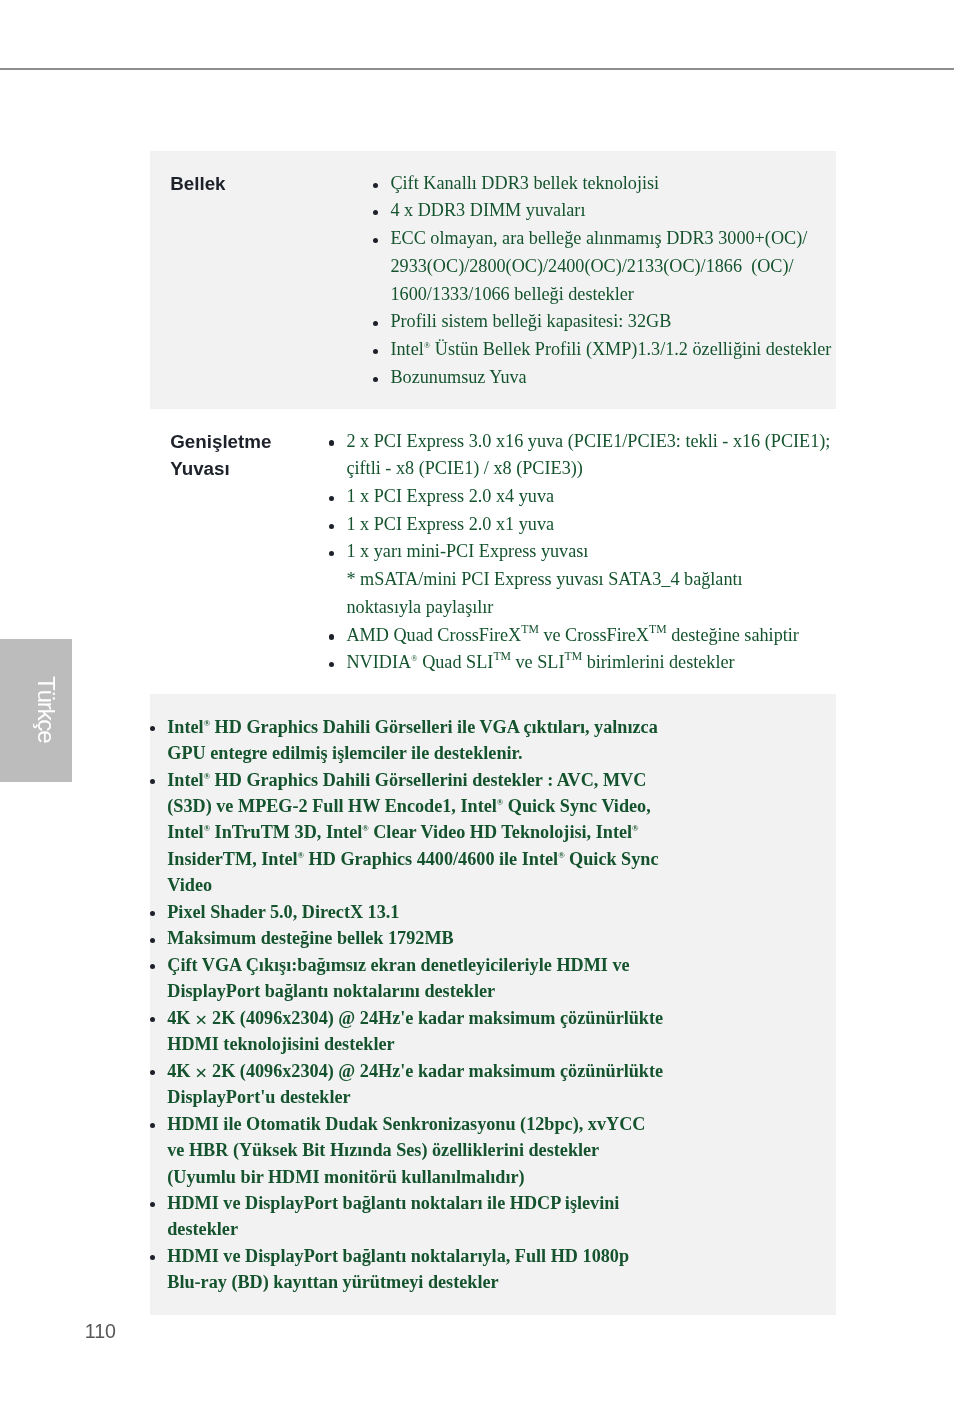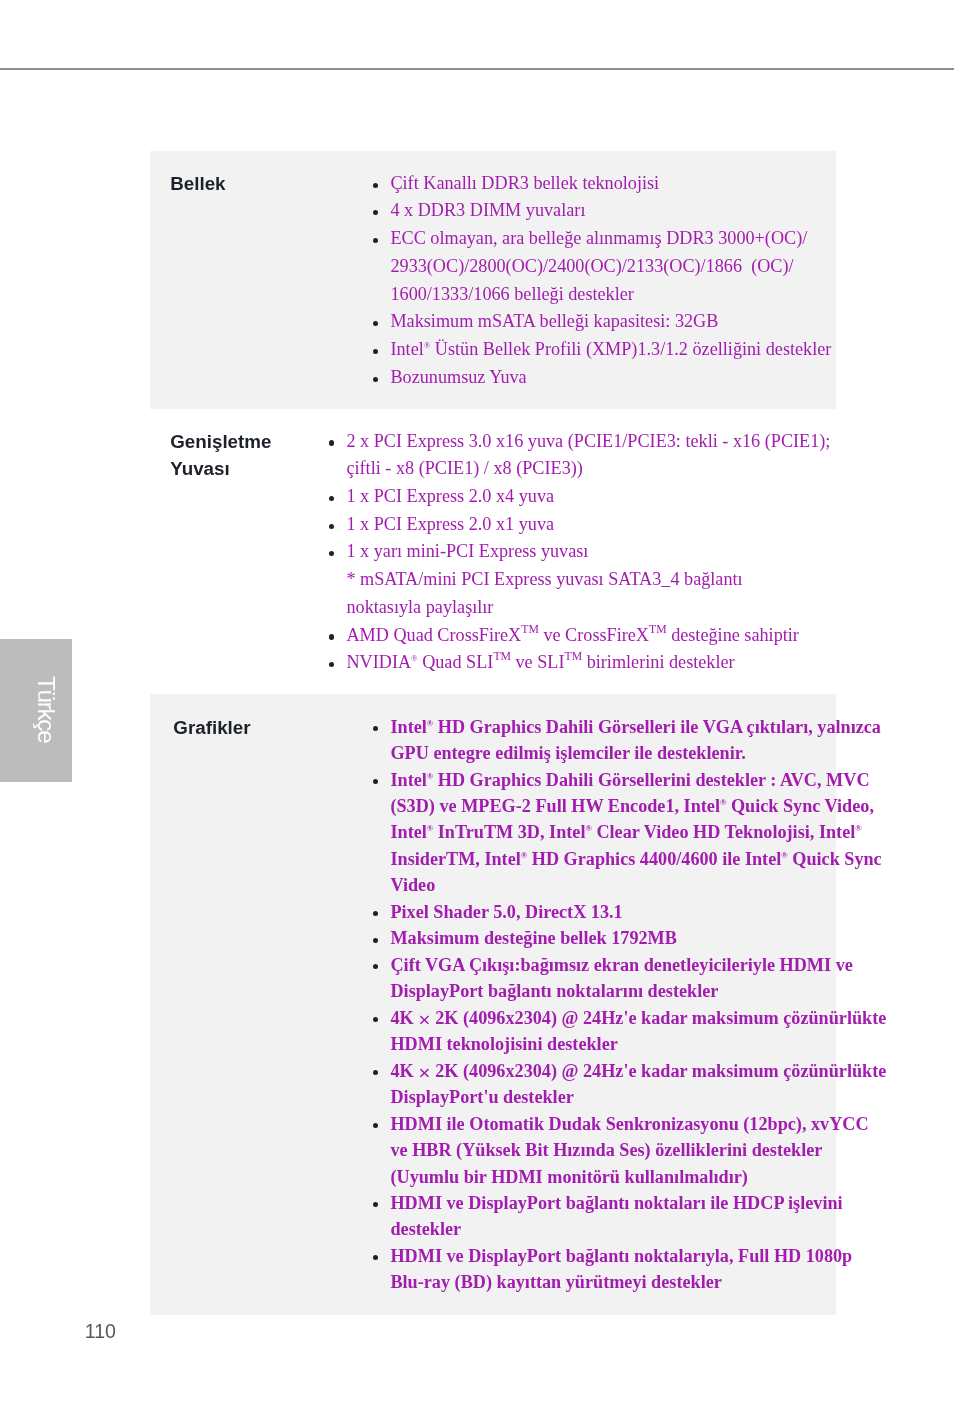--- a/index.html
+++ b/index.html
@@ -52,21 +52,21 @@
     line-height:27.7px;
     color:#1d212a;
   }
   .spec-label.indented { padding-left:23.3px; }
 
   .spec-body {
     flex:1 1 auto;
     box-sizing:border-box;
     padding-right:0px;
     font-size:18.2px;
-    color:#a21caf;
+    color:#14532d;
   }
   ul.spec-list { list-style:none; margin:0; padding:0; }
   ul.spec-list > li { position:relative; padding-left:17.25px; margin:0; white-space:pre; }
   ul.spec-list > li::before {
     content:"";
     position:absolute;
     left:0.2px;
     width:5.1px; height:5.1px;
     border-radius:50%;
     background:#1d212a;
@@ -101,21 +101,21 @@
 
   <div class="spec-table">
 
     <div class="spec-row lh-a shaded">
       <div class="spec-label">Bellek</div>
       <div class="spec-body">
         <ul class="spec-list">
             <li class="">Çift Kanallı DDR3 bellek teknolojisi</li>
             <li class="">4 x DDR3 DIMM yuvaları</li>
             <li class="">ECC olmayan, ara belleğe alınmamış DDR3 3000+(OC)/<br>2933(OC)/2800(OC)/2400(OC)/2133(OC)/1866  (OC)/<br>1600/1333/1066 belleği destekler</li>
-            <li class="">Maksimum mSATA belleği kapasitesi: 32GB</li>
+            <li class="">Profili sistem belleği kapasitesi: 32GB</li>
             <li class="">Intel<sup class="sup">®</sup> Üstün Bellek Profili (XMP)1.3/1.2 özelliğini destekler</li>
             <li class="">Bozunumsuz Yuva</li>
           </ul>
       </div>
     </div>
 
     <div class="spec-row lh-a">
       <div class="spec-label">Genişletme<br>Yuvası</div>
       <div class="spec-body">
         <ul class="spec-list">
@@ -124,21 +124,20 @@
             <li class="">1 x PCI Express 2.0 x1 yuva</li>
             <li class="">1 x yarı mini-PCI Express yuvası</li>
             <li class="nobullet">* mSATA/mini PCI Express yuvası SATA3_4 bağlantı<br>noktasıyla paylaşılır</li>
             <li class="">AMD Quad CrossFireX<sup class="tm">T‌M</sup> ve CrossFireX<sup class="tm">T‌M</sup> desteğine sahiptir</li>
             <li class="">NVIDIA<sup class="sup">®</sup> Quad SLI<sup class="tm">T‌M</sup> ve SLI<sup class="tm">T‌M</sup> birimlerini destekler</li>
           </ul>
       </div>
     </div>
 
     <div class="spec-row lh-b shaded">
-      <div class="spec-label indented">Grafikler</div>
       <div class="spec-body">
         <ul class="spec-list">
             <li class="">Intel<sup class="sup">®</sup> HD Graphics Dahili Görselleri ile VGA çıktıları, yalnızca<br>GPU entegre edilmiş işlemciler ile desteklenir.</li>
             <li class="">Intel<sup class="sup">®</sup> HD Graphics Dahili Görsellerini destekler : AVC, MVC<br>(S3D) ve MPEG-2 Full HW Encode1, Intel<sup class="sup">®</sup> Quick Sync Video,<br>Intel<sup class="sup">®</sup> InTruTM 3D, Intel<sup class="sup">®</sup> Clear Video HD Teknolojisi, Intel<sup class="sup">®</sup><br>InsiderTM, Intel<sup class="sup">®</sup> HD Graphics 4400/4600 ile Intel<sup class="sup">®</sup> Quick Sync<br>Video</li>
             <li class="">Pixel Shader 5.0, DirectX 13.1</li>
             <li class="">Maksimum desteğine bellek 1792MB</li>
             <li class="">Çift VGA Çıkışı:bağımsız ekran denetleyicileriyle HDMI ve<br>DisplayPort bağlantı noktalarını destekler</li>
             <li class="">4K <span class="times">×</span> 2K (4096x2304) @ 24Hz'e kadar maksimum çözünürlükte<br>HDMI teknolojisini destekler</li>
             <li class="">4K <span class="times">×</span> 2K (4096x2304) @ 24Hz'e kadar maksimum çözünürlükte<br>DisplayPort'u destekler</li>
             <li class="">HDMI ile Otomatik Dudak Senkronizasyonu (12bpc), xvYCC<br>ve HBR (Yüksek Bit Hızında Ses) özelliklerini destekler<br>(Uyumlu bir HDMI monitörü kullanılmalıdır)</li>

